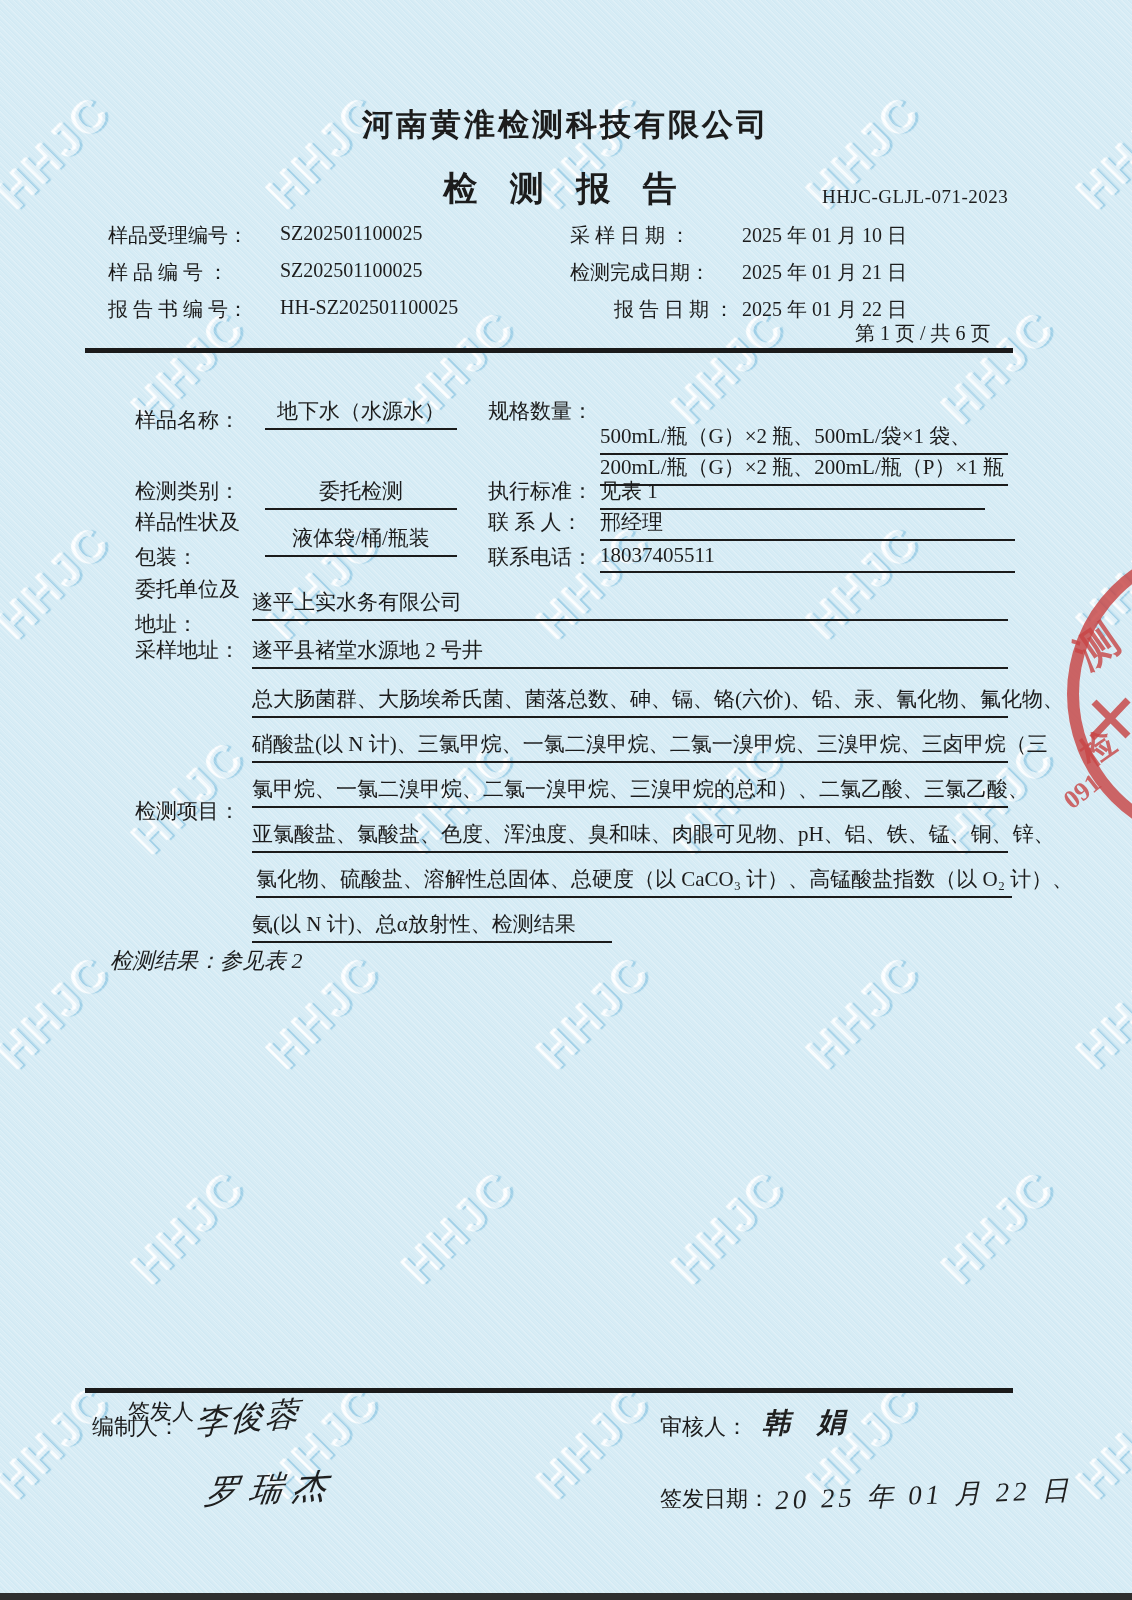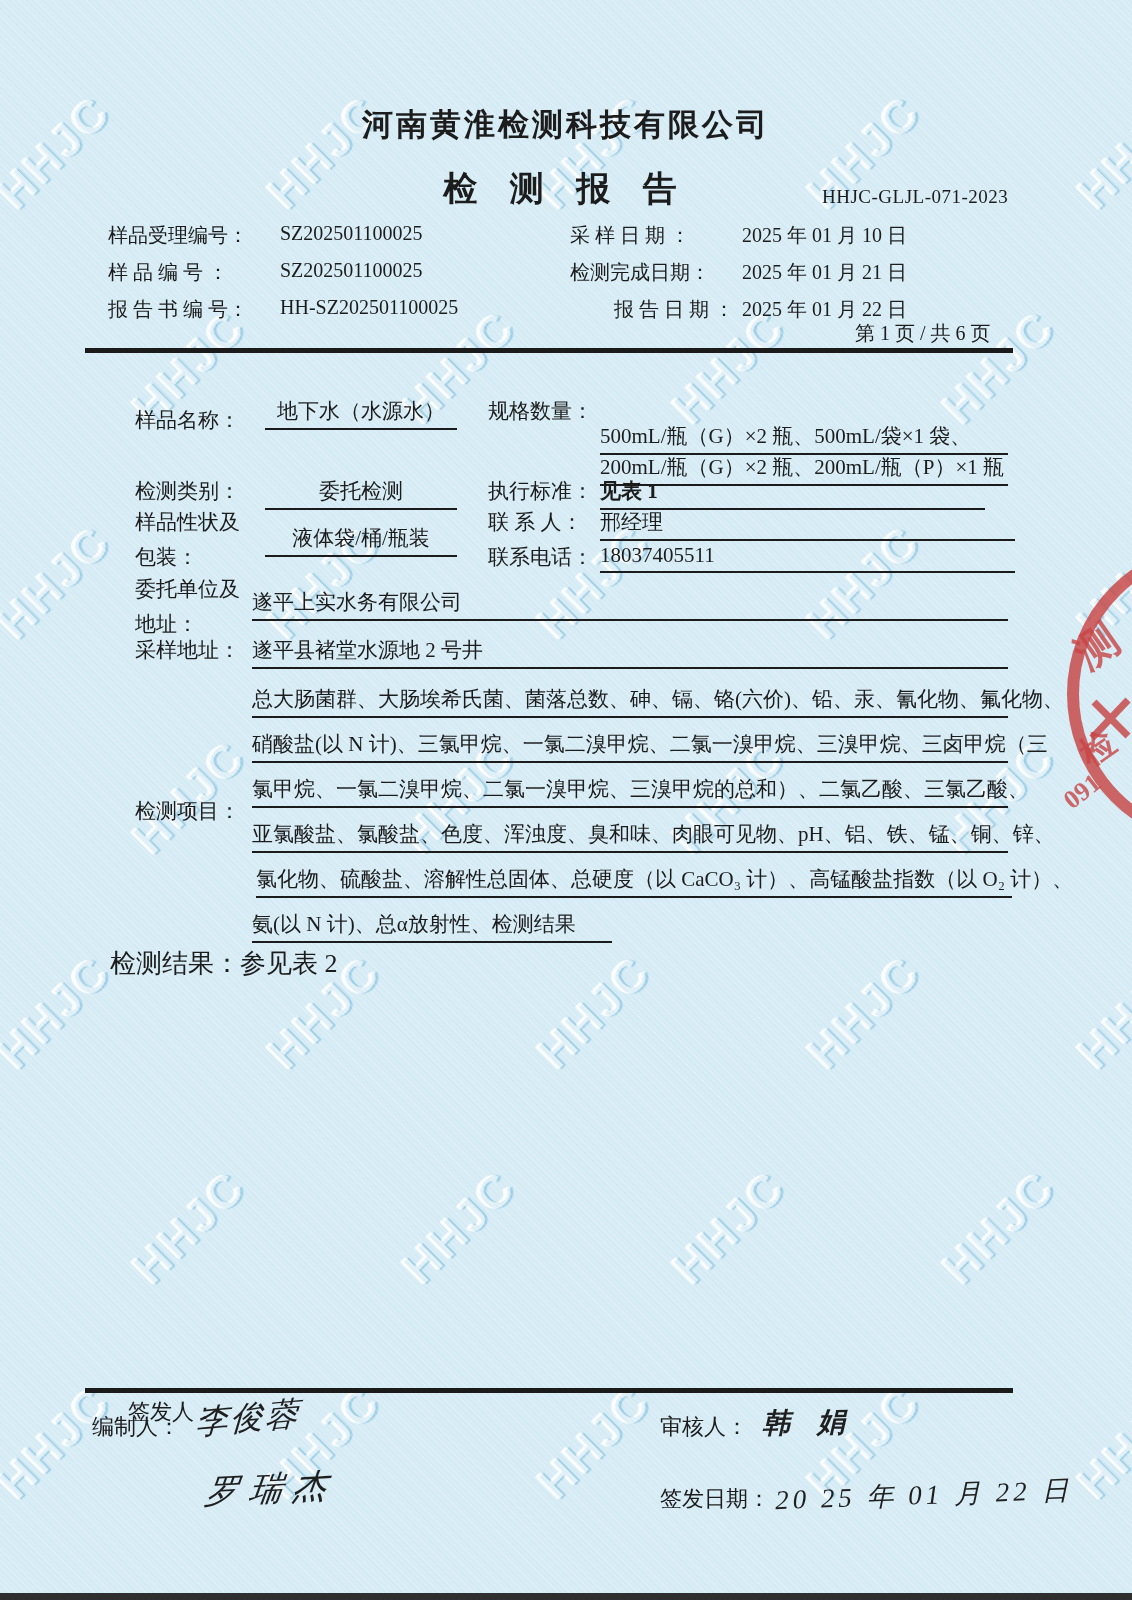--- a/index.html
+++ b/index.html
@@ -52,21 +52,21 @@
   .rule{background:#1b1b1b;height:5px;left:85px;width:928px;}
   .lbl{font-size:21px;white-space:nowrap;}
   .uline{
     border-bottom:2px solid #1b1b1b;
     font-size:21px;
     padding-bottom:3px;
     white-space:nowrap;
     overflow:visible;
   }
   .center{text-align:center;}
-  .result-line{font-size:26px;}
+  .result-line{font-size:22px;font-style:italic;}
   .foot-lbl{font-size:22px;}
   .hand{
     font-style:italic;
     color:#1f1f1f;
     white-space:nowrap;
   }
   .sig1{font-size:33px;transform:rotate(-5deg) skewX(-8deg);letter-spacing:2px;}
   .sig2{font-size:28px;transform:rotate(-1deg);letter-spacing:10px;font-weight:bold;}
   .sig3{font-size:34px;transform:rotate(-3deg) skewX(-10deg);letter-spacing:10px;}
   .sig-date{font-size:27px;transform:rotate(-2deg);letter-spacing:4px;}
@@ -149,21 +149,21 @@
     <div class="abs uline" style="left:600px;top:422px;width:408px;">500mL/瓶（G）×2 瓶、500mL/袋×1 袋、</div>
     <div class="abs uline" style="left:600px;top:453px;width:408px;">200mL/瓶（G）×2 瓶、200mL/瓶（P）×1 瓶</div>
 
     <div class="abs lbl" style="left:135px;top:406px;">样品名称：</div>
     <div class="abs uline center" style="left:265px;top:397px;width:192px;">地下水（水源水）</div>
     <div class="abs lbl" style="left:488px;top:397px;">规格数量：</div>
 
     <div class="abs lbl" style="left:135px;top:477px;">检测类别：</div>
     <div class="abs uline center" style="left:265px;top:477px;width:192px;">委托检测</div>
     <div class="abs lbl" style="left:488px;top:477px;">执行标准：</div>
-    <div class="abs uline" style="left:600px;top:477px;width:385px;font-weight:bold;">见表 1</div>
+    <div class="abs uline" style="left:600px;top:477px;width:385px;">见表 1</div>
 
     <div class="abs lbl" style="left:135px;top:508px;">样品性状及</div>
     <div class="abs lbl" style="left:135px;top:543px;">包装：</div>
     <div class="abs uline center" style="left:265px;top:524px;width:192px;">液体袋/桶/瓶装</div>
 
     <div class="abs lbl" style="left:488px;top:508px;">联 系 人：</div>
     <div class="abs uline" style="left:600px;top:508px;width:415px;">邢经理</div>
     <div class="abs lbl" style="left:488px;top:543px;">联系电话：</div>
     <div class="abs uline" style="left:600px;top:543px;width:415px;">18037405511</div>
 

